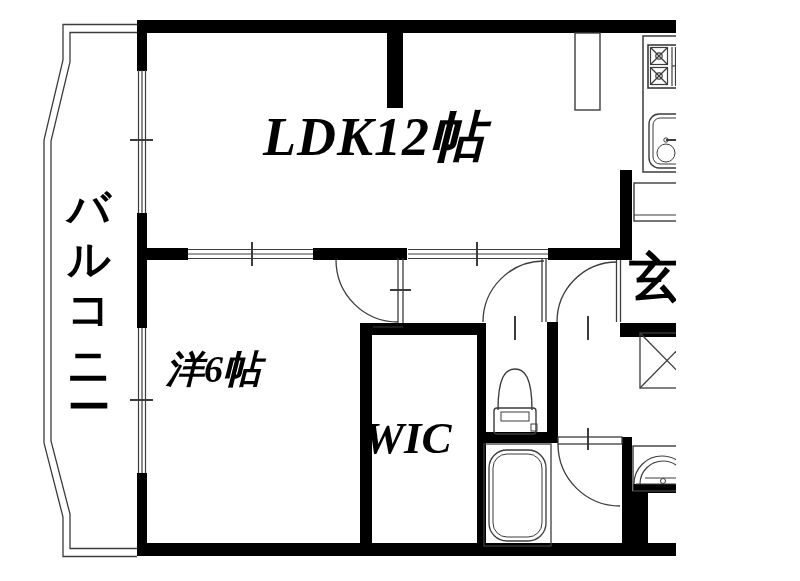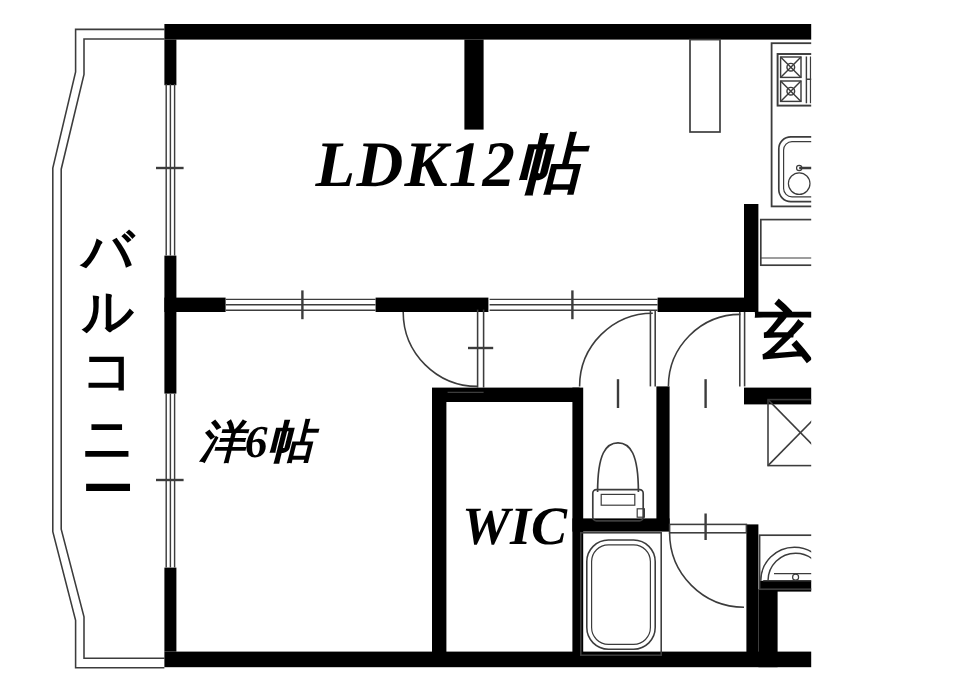--- a/index.html
+++ b/index.html
@@ -4,21 +4,21 @@
 <style>
   html,body{margin:0;padding:0;background:#ffffff;}
   #stage{position:relative;width:676px;height:581px;background:#ffffff;overflow:hidden;
          font-family:"Liberation Serif","DejaVu Serif",serif;}
   #plan-svg{position:absolute;left:0;top:0;}
   .room-label{position:absolute;color:#000;white-space:nowrap;line-height:1;}
   .lbl-italic{font-style:italic;font-weight:bold;}
   .lbl-upright{font-weight:bold;}
   #label-ldk{left:263px;top:110px;font-size:54px;letter-spacing:1px;}
   #label-western{left:166px;top:350px;font-size:38px;}
-  #label-wic{left:364px;top:416px;font-size:45px;margin-left:21px;}
+  #label-wic{left:364px;top:416px;font-size:45px;}
   #label-entrance{left:629px;top:252px;font-size:52px;}
   #label-balcony{left:68px;top:160px;font-size:43px;font-weight:bold;
       writing-mode:vertical-rl;letter-spacing:7px;height:280px;}
 </style>
 </head>
 <body>
 
 <div id="stage">
 
   <svg id="plan-svg" width="800" height="581" viewBox="0 0 800 581">

